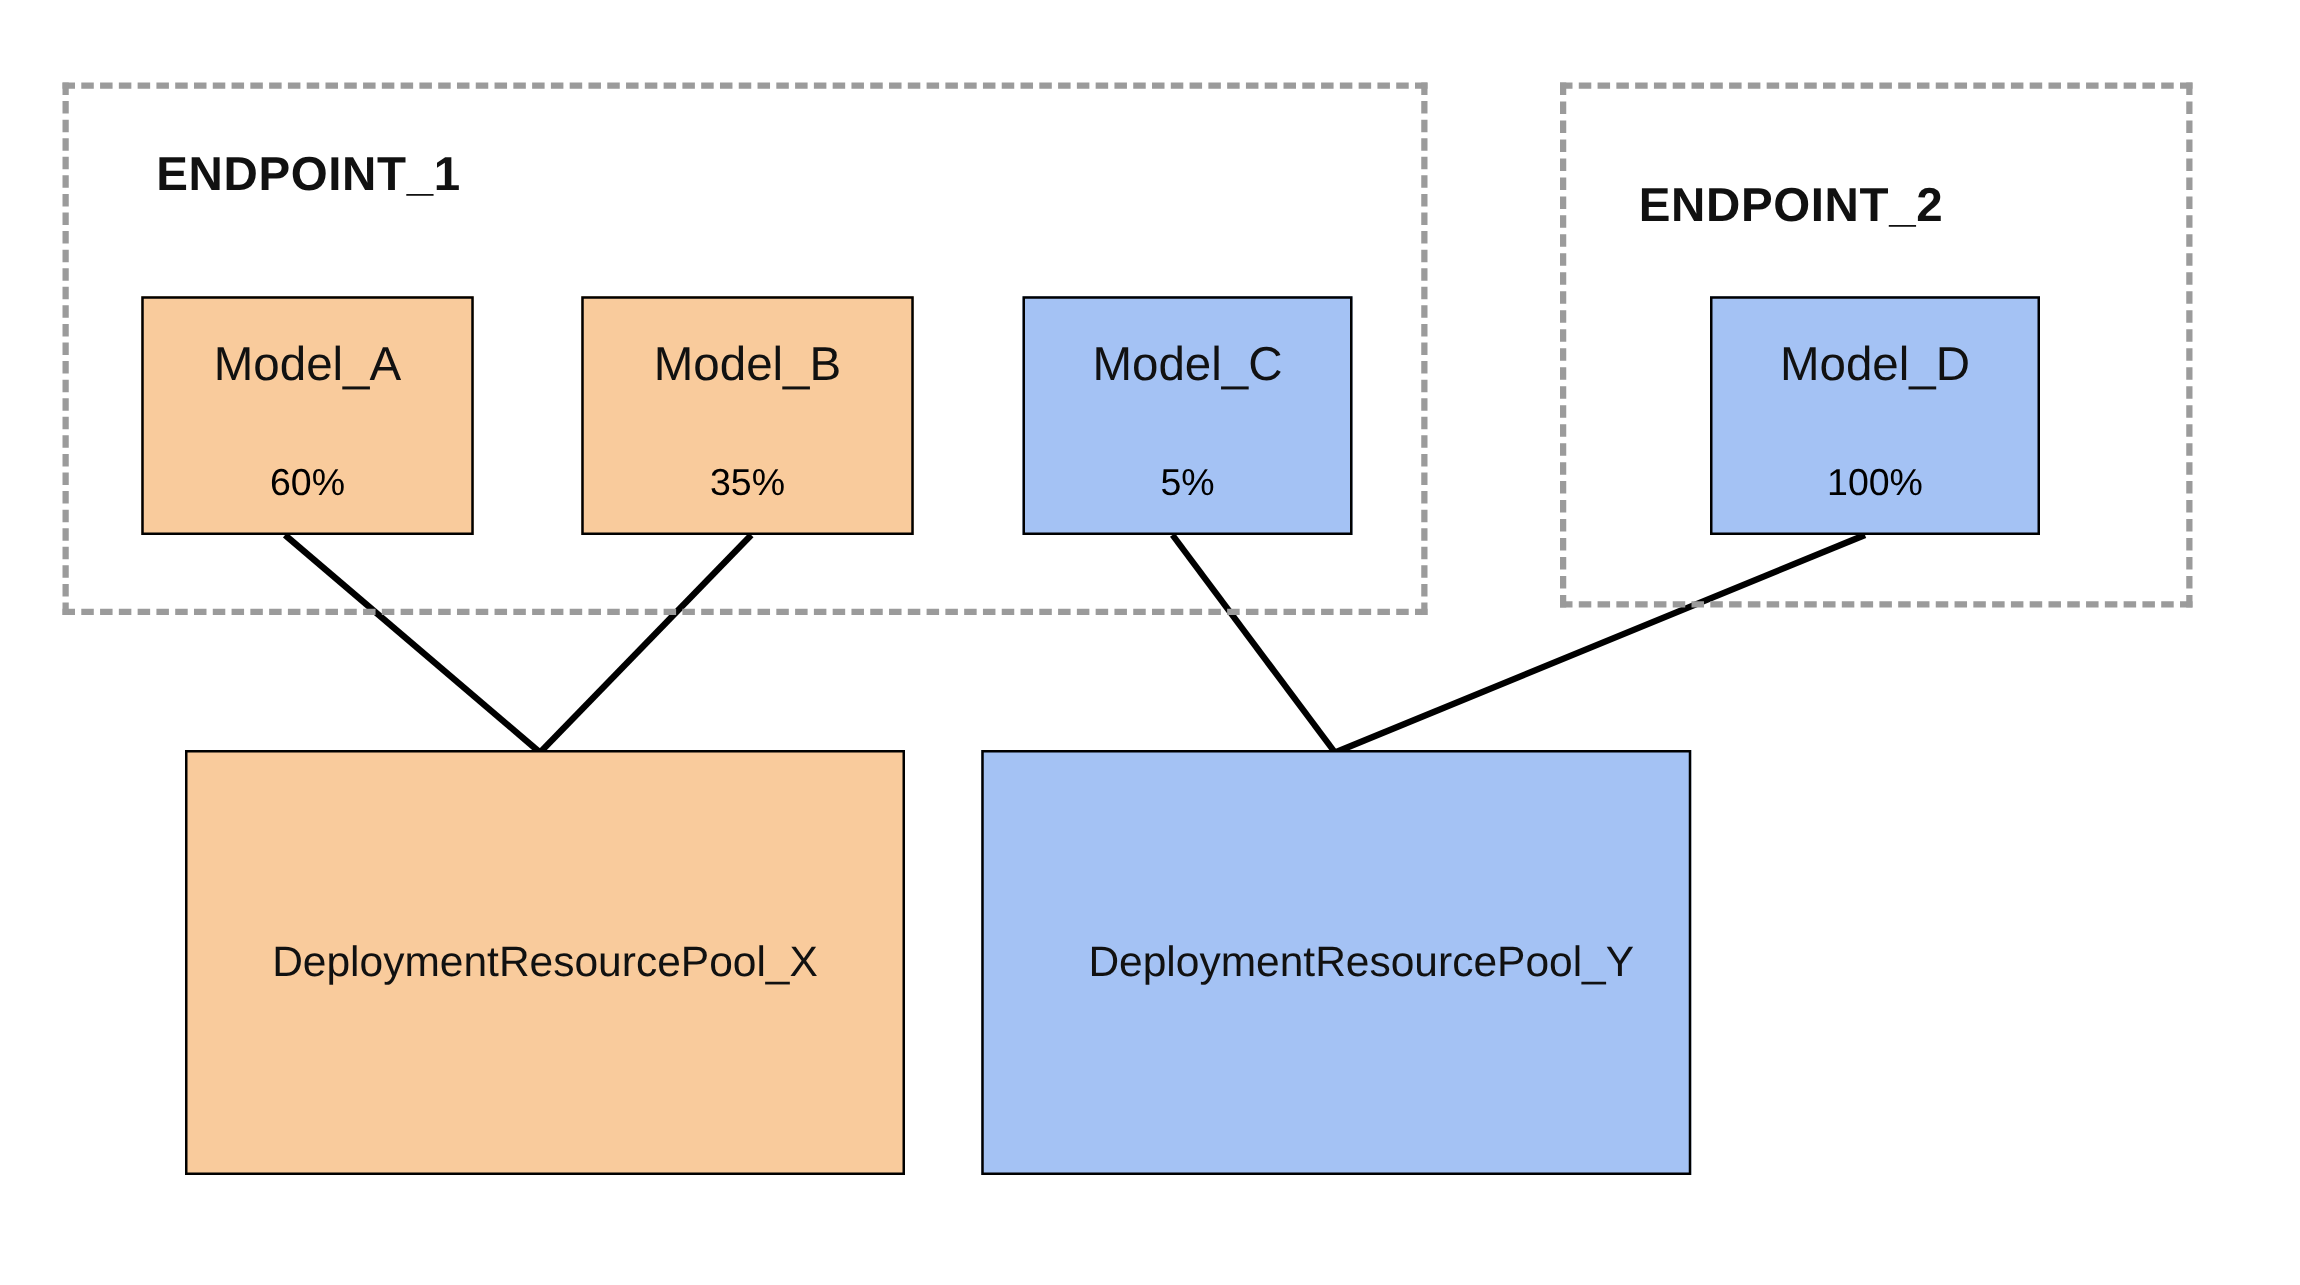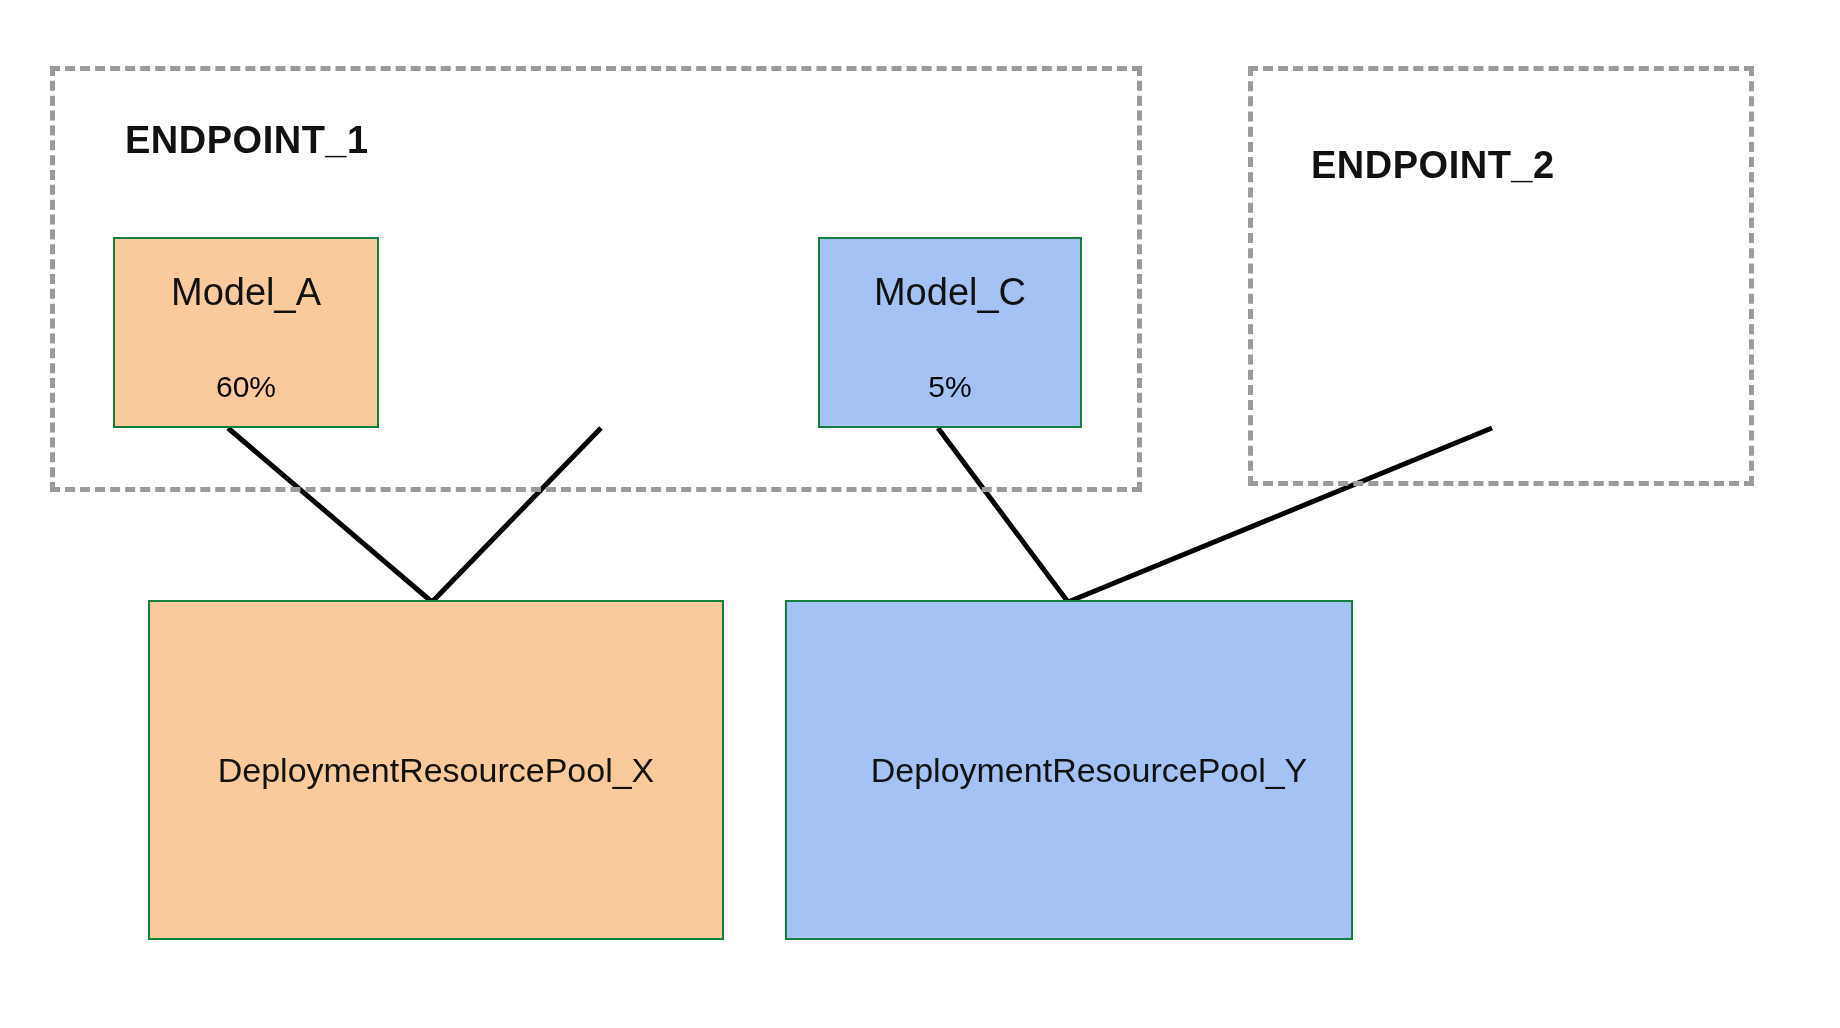--- a/index.html
+++ b/index.html
@@ -35,21 +35,21 @@
     left: 70px;
     top: 48px;
     font-size: 38px;
     font-weight: 700;
     color: #111111;
     letter-spacing: 0.5px;
   }
   .box {
     position: absolute;
     box-sizing: border-box;
-    border: 2px solid #15803d;
+    border: 2px solid #000000;
     z-index: 3;
   }
   .orange { background: #f9cb9c; }
   .blue   { background: #a4c2f4; }
   .model {
     top: 237px;
     height: 191px;
   }
   .model-name {
     position: absolute;
@@ -100,26 +100,34 @@
 
   <div class="endpoint" style="left:1248px; top:66px; width:506px; height:420px;">
     <div class="endpoint-label" style="left:58px;margin-top:25px;">ENDPOINT_2</div>
   </div>
 
   <div class="box model orange" style="left:113px; width:266px;">
     <div class="model-name">Model_A</div>
     <div class="model-traffic">60%</div>
   </div>
 
+  <div class="box model orange" style="left:465px; width:266px;">
+    <div class="model-name">Model_B</div>
+    <div class="model-traffic">35%</div>
+  </div>
 
   <div class="box model blue" style="left:818px; width:264px;padding-left:32px;">
     <div class="model-name">Model_C</div>
     <div class="model-traffic">5%</div>
   </div>
 
+  <div class="box model blue" style="left:1368px; width:264px;">
+    <div class="model-name">Model_D</div>
+    <div class="model-traffic">100%</div>
+  </div>
 
   <div class="box pool orange" style="left:148px; width:576px;">
     <div class="pool-name">DeploymentResourcePool_X</div>
   </div>
 
   <div class="box pool blue" style="left:785px; width:568px;padding-left:40px;">
     <div class="pool-name">DeploymentResourcePool_Y</div>
   </div>
 
 </div>

